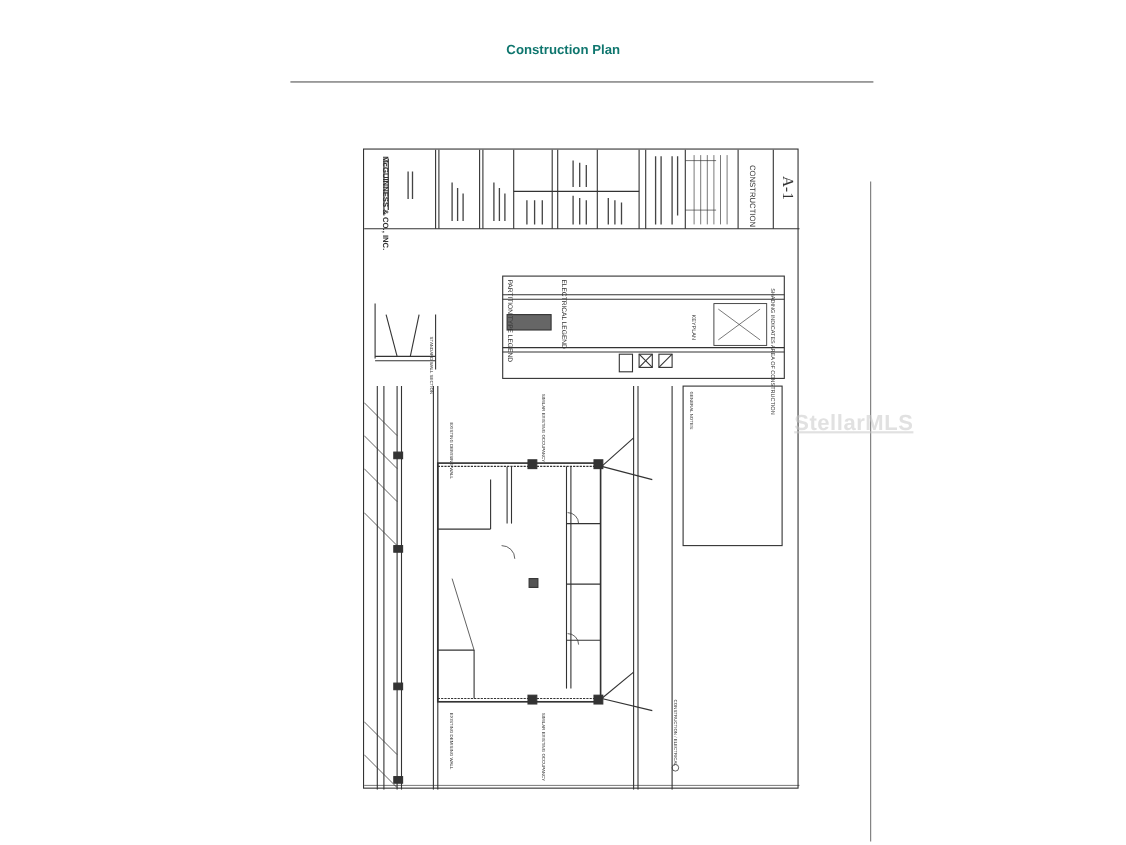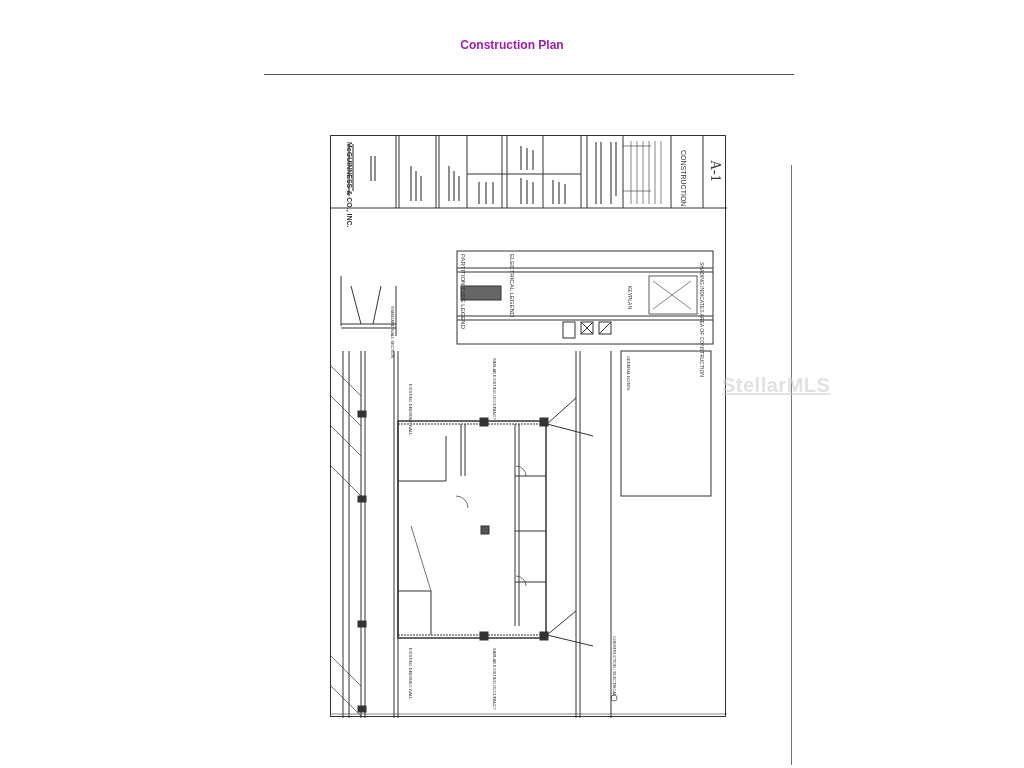--- a/index.html
+++ b/index.html
@@ -1,17 +1,17 @@
 <!DOCTYPE html>
 <html><head>
 <meta charset="utf-8">
 <style>
   html,body{margin:0;padding:0;background:#ffffff;}
   body{width:1024px;height:768px;position:relative;overflow:hidden;font-family:"Liberation Sans",sans-serif;}
-  .title{position:absolute;left:0;width:1024px;top:38px;text-align:center;font-weight:bold;font-size:12px;color:#a21caf;}
+  .title{position:absolute;left:0;width:1024px;top:38px;text-align:center;font-weight:bold;font-size:12px;color:#0f766e;}
   .rule{position:absolute;left:264px;top:74px;width:530px;height:1px;background:#555;}
   .edge{position:absolute;left:791px;top:165px;width:1px;height:600px;background:#777;}
   .sheet{position:absolute;left:330px;top:135px;width:396px;height:582px;border:1.5px solid #333;box-sizing:border-box;}
   .wm{position:absolute;left:722px;top:374px;font-size:20px;color:rgba(200,200,200,0.55);font-weight:bold;letter-spacing:0.5px;text-decoration:underline;}
   svg{position:absolute;left:0;top:0;}
   .rot{position:absolute;transform-origin:left top;transform:rotate(90deg);white-space:nowrap;font-size:6px;color:#333;}
 </style>
 </head>
 <body>
 

